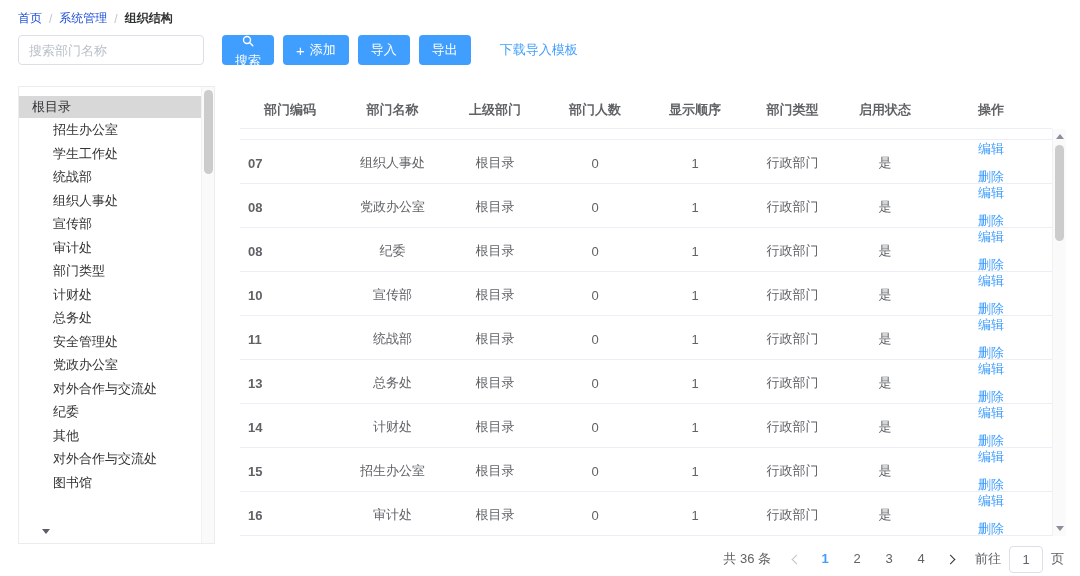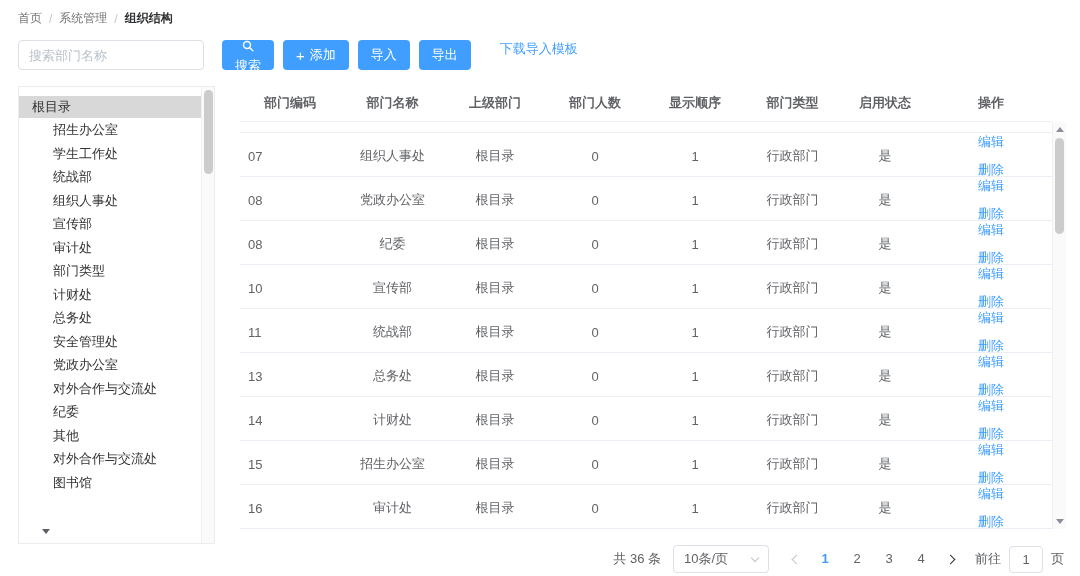--- a/index.html
+++ b/index.html
@@ -7,51 +7,51 @@
   body {
     position: relative;
     overflow: hidden;
     background: #ffffff;
     font-family: "Liberation Sans", "DejaVu Sans", sans-serif;
     color: #333;
   }
 
   
   .breadcrumb { position: absolute; left: 18px; top: 10px; display: flex; align-items: center; gap: 7px; font-size: 12px; }
-  .crumb { color: #737373; cursor: pointer; }
+  .crumb { color: #1d4ed8; cursor: pointer; }
   .crumb.current { color: #303133; font-weight: 700; cursor: default; }
   .sep { color: #c0c4cc; }
 
   
-  .toolbar { position: absolute; left: 18px; top: 40px; height: 20px; display: flex; align-items: flex-start; }
+  .toolbar { position: absolute; left: 18px; top: 40px; height: 20px; display: flex; align-items: center; }
   .search-input { width: 186px; height: 30px; border: 1px solid #dcdfe6; border-radius: 4px; padding: 0 10px; font-size: 13px; color: #333; outline: none; font-family: inherit; }
   .search-input::placeholder { color: #b9c0c9; }
   .btn { height: 30px; border: none; border-radius: 4px; background: var(--primary, #409EFF); color: #fff; font-size: 13px; padding: 0 13px; margin-left: 9px; display: flex; align-items: center; gap: 5px; cursor: pointer; font-family: inherit; }
   .btn.btn-search { margin-left: 18px; flex-direction: column; }
   .plus { font-size: 15px; line-height: 1; }
   .link { color: var(--primary, #409EFF); font-size: 13px; margin-left: 29px; cursor: pointer; text-decoration: none; }
 
   
   .tree-panel { position: relative; position: absolute; left: 18px; top: 86px; width: 197px; height: 458px; border: 1px solid #ececec; background: #fff; overflow: hidden; padding-top: 9px; }
   .tree-root { height: 22px; line-height: 22px; background: var(--tree-selected-bg, #d8d8d8); padding-left: 13px; font-size: 13px; color: #303133; cursor: pointer; width: calc(100% - 13px); }
   .tree-item { height: 23.5px; line-height: 23.5px; padding-left: 34px; font-size: 13px; color: #333; cursor: pointer; white-space: nowrap; }
   .tree-scrollbar { position: absolute; right: 0; top: 0; width: 13px; height: 100%; background: #fafafa; border-left: 1px solid #f1f1f1; }
   .tree-scrollbar .thumb { position: absolute; left: 2px; top: 3px; width: 9px; height: 84px; background: #cccccc; border-radius: 5px; }
   .tree-expand-icon { position: absolute; left: 23px; bottom: 9px; width: 0; height: 0; border-left: 4px solid transparent; border-right: 4px solid transparent; border-top: 5px solid #5a5e66; }
 
   
-  .table-panel { position: absolute; left: 240px; top: 85px; width: 826px; height: 458px; background: #fff; }
+  .table-panel { position: absolute; left: 240px; top: 92px; width: 826px; height: 458px; background: #fff; }
   .t-inner { margin-right: 14px; }
   .t-header, .t-row { display: grid; grid-template-columns: 100px 105px 100px 100px 100px 95px 90px 1fr; align-items: center; }
   .t-header { height: 37px; border-bottom: 1px solid #ebeef5; }
   .hcell { font-size: 13px; color: #606266; font-weight: 700; text-align: center; }
   .t-sliver { height: 11px; border-bottom: 1px solid #ebeef5; }
   .t-row { height: 44px; border-bottom: 1px solid #ebeef5; }
   .cell { font-size: 13px; color: #606266; text-align: center; }
-  .cell.code { text-align: left; padding-left: 8px; }
+  .cell.code { text-align: left; padding-left: 8px; font-weight: bold; }
   .cell.ops { display: flex; justify-content: center; gap: 10px; flex-direction: column; }
   .op-link { color: var(--primary, #409EFF); font-size: 13px; cursor: pointer; text-decoration: none; }
   .table-scrollbar { position: absolute; right: 0; top: 37px; width: 14px; height: 407px; background: #fafafa; border-left: 1px solid #f1f1f1; }
   .table-scrollbar .thumb { position: absolute; left: 2px; top: 16px; width: 9px; height: 96px; background: #cccccc; border-radius: 5px; }
   .arr { position: absolute; left: 3px; width: 0; height: 0; border-left: 4px solid transparent; border-right: 4px solid transparent; }
   .arr.up { top: 5px; border-bottom: 5px solid #8a8f99; }
   .arr.down { bottom: 5px; border-top: 5px solid #8a8f99; }
 
   
   .pagination { position: absolute; right: 16px; top: 545px; height: 28px; display: flex; align-items: center; font-size: 13px; color: #606266; }
@@ -291,24 +291,20 @@
   </div>
   <div class="table-scrollbar">
     <div class="arr up"></div>
     <div class="thumb"></div>
     <div class="arr down"></div>
   </div>
 </div>
 
 <div class="pagination">
   <span class="total">共 36 条</span>
-  <div class="page-size">
-    <span>10条/页</span>
-    <i class="chev-down"></i>
-  </div>
   <div class="pg-arrow prev">
     <i class="chev chev-left"></i>
   </div>
   <div class="pages">
   <span class="page-num active">1</span>
 
   <span class="page-num">2</span>
 
   <span class="page-num">3</span>
 

